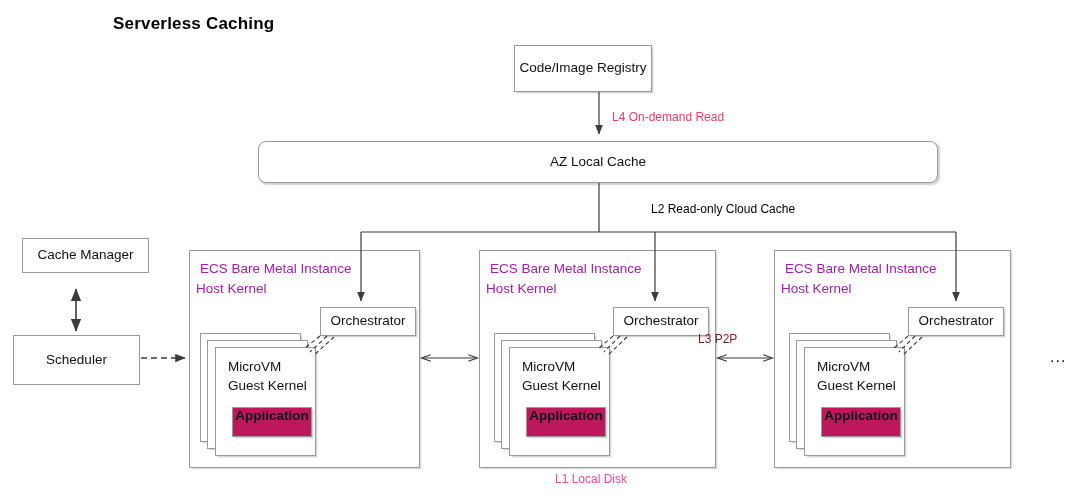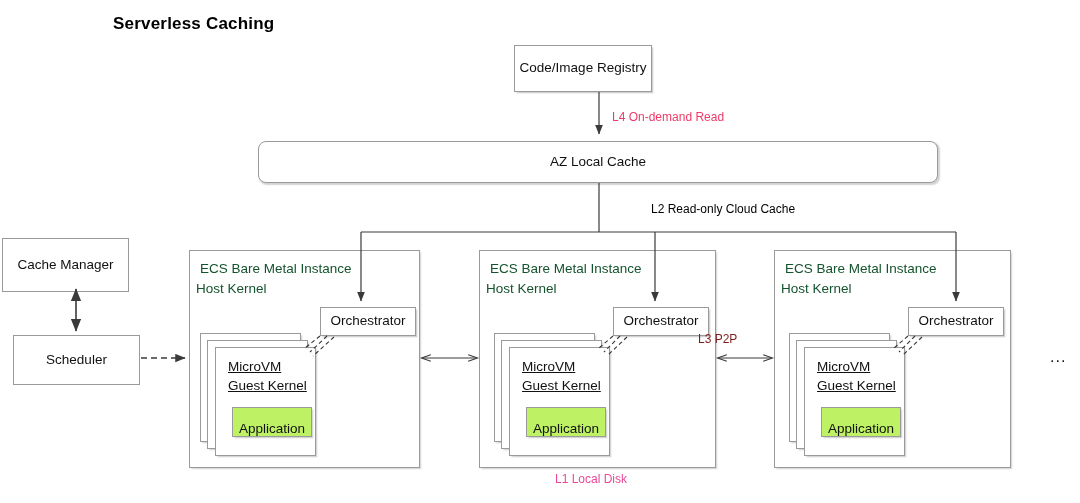--- a/index.html
+++ b/index.html
@@ -47,21 +47,21 @@
     box-sizing: border-box;
     box-shadow: 1.5px 1.5px 1.5px rgba(0,0,0,0.14);
   }
   .instance-title {
     position: absolute;
     left: 0;
     right: 0;
     top: 8px;
     text-align: center;
     font-size: 13.5px;
-    color: #14532d;
+    color: #a21caf;
     line-height: 1.45;
     padding: 0 6px;
     box-sizing: border-box;
   }
   .instance-title .l1 { display: block; text-align: left; padding-left: 4px;}
   .instance-title .l2 { display: block; text-align: left; }
   .vm-card {
     position: absolute;
     background: #ffffff;
     border: 1px solid #9a9a9a;
@@ -69,33 +69,33 @@
     box-shadow: 1.5px 1.5px 1.5px rgba(0,0,0,0.16);
   }
   .vm-label {
     position: absolute;
     left: 12px;
     top: 10px;
     font-size: 13.5px;
     color: #111111;
     line-height: 1.4;
     text-align: left;
-    text-decoration: underline;
   }
   .app-box {
     position: absolute;
-    background: #bef264;
+    background: #be185d;
     border: 1px solid #9a9a9a;
     box-sizing: border-box;
     display: flex;
-    align-items: flex-end;
+    align-items: flex-start;
     justify-content: center;
     font-size: 13.5px;
     color: #111111;
     box-shadow: 1.5px 1.5px 1.5px rgba(0,0,0,0.16);
+    font-weight: bold;
   }
   .edge-label {
     position: absolute;
     font-size: 12px;
     white-space: nowrap;
   }
   .ellipsis {
     position: absolute;
     font-size: 16px;
     color: #111111;
@@ -117,21 +117,21 @@
   <div class="title">Serverless Caching</div>
 
   <div class="box shadow" style="left:514px; top:45px; width:138px; height:47px;">
     <span>Code/Image Registry</span>
   </div>
 
   <div class="box shadow" style="left:258px; top:141px; width:680px; height:42px;border-radius:8px;">
     <span>AZ Local Cache</span>
   </div>
 
-  <div class="box" style="left:2px; top:238px; width:127px; height:54px;">
+  <div class="box" style="left:22px; top:238px; width:127px; height:35px;">
     <span>Cache Manager</span>
   </div>
 
   <div class="box" style="left:13px; top:335px; width:127px; height:50px;">
     <span>Scheduler</span>
   </div>
 
   <div class="instance-box" style="left:189px; top:250px; width:231px; height:218px;">
     <div class="instance-title">
       <span class="l1">ECS Bare Metal Instance</span>

